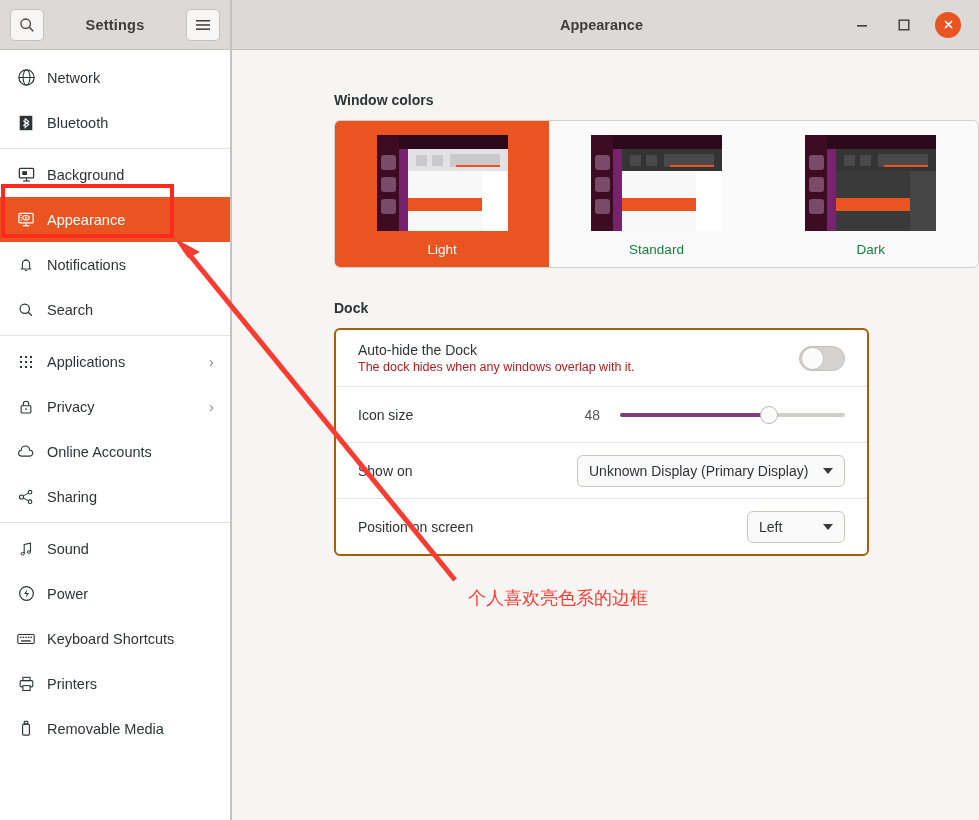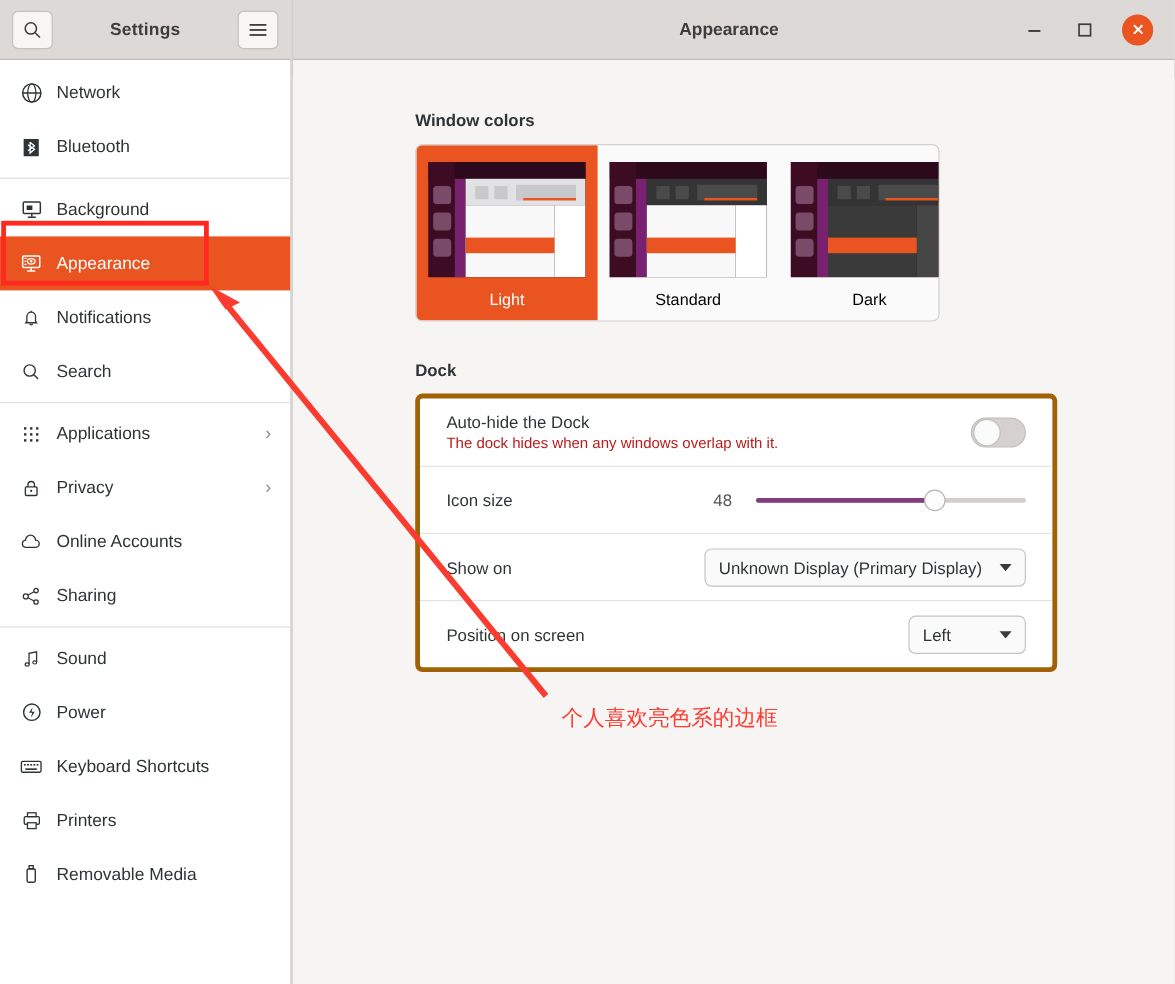--- a/index.html
+++ b/index.html
@@ -109,35 +109,35 @@
     position: relative;
     margin-top: 14px;
   }
   .sec-title {
     font-size: 14px; font-weight: bold; color: #2e3436;
     margin: 0 0 12px 102px;
   }
 
   
   .theme-box {
-    margin-left: 102px; width: 437px;
+    margin-left: 102px; width: 645px;
     background: #fafafa;
     border: 1px solid #d3d0cd;
     border-radius: 6px;
     display: flex;
     overflow: hidden;
   }
   .theme-card {
     flex: 1; padding: 14px 10px 10px 10px;
     display: flex; flex-direction: column; align-items: center;
     cursor: pointer;
   }
   .theme-card.selected { background: #e95420; }
   .theme-card .tc-label {
-    margin-top: 11px; font-size: 13.5px; color: #000000;
+    margin-top: 11px; font-size: 13.5px; color: #15803d;
   }
   .theme-card.selected .tc-label { color: #ffffff; }
 
   .thumb {
     width: 131px; height: 96px;
     position: relative; overflow: hidden;
     background: #2c0a1c;
   }
   .th-topbar { position:absolute; left:0; top:0; width:100%; height:14px; background:#2c0a1c; }
   .th-dockcol { position:absolute; left:0; top:0; width:22px; height:100%; background:#3d0c23; }
@@ -153,21 +153,21 @@
   .th-underline { position:absolute; top:16px; left:48px; width:44px; height:2px; background:#e95420; }
   .th-body { position:absolute; left:0; top:22px; right:0; bottom:0; }
   .th-sidepane { position:absolute; left:0; top:0; width:calc(100% - 26px); height:100%; }
   .th-rightpane { position:absolute; right:0; top:0; width:26px; height:100%; }
   .th-hl { position:absolute; left:0; top:27px; width:calc(100% - 26px); height:13px; background:#e95420; }
 
   
   .list-box {
     margin-left: 102px; width: 535px;
     background: #ffffff;
-    border: 4px solid #a16207;
+    border: 2px solid #a16207;
     border-radius: 6px;
     overflow: hidden;
   }
   .row {
     display: flex; align-items: center;
     padding: 0 22px;
     min-height: 56px;
     border-top: 1px solid #e6e3e0;
   }
   .row:first-child { border-top: none; }

